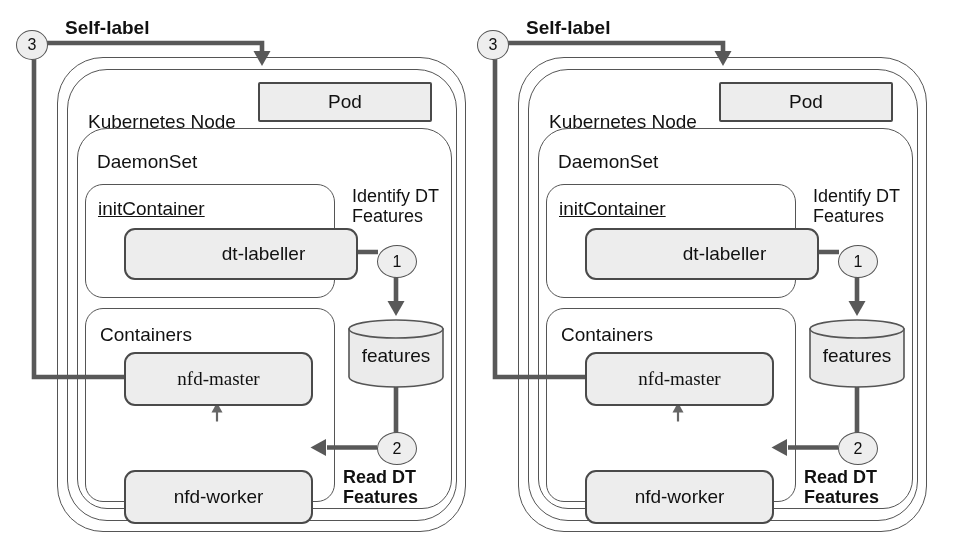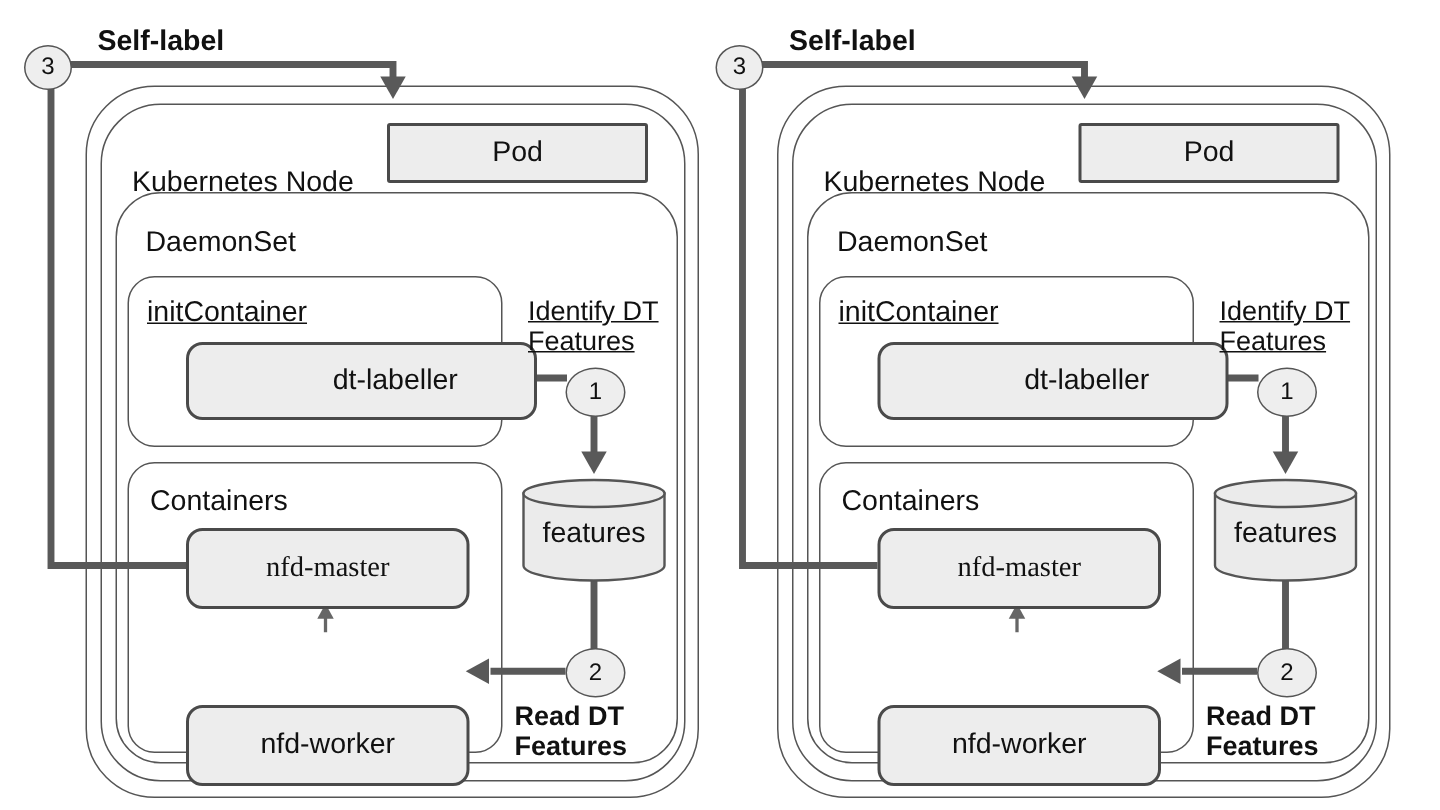--- a/index.html
+++ b/index.html
@@ -19,21 +19,21 @@
   .box-dtl{left:124px;top:228px;width:185px;height:48px;padding-left:45px;}
   .box-master{left:124px;top:352px;width:185px;height:50px;font-family:Liberation Serif, serif;}
   .box-worker{left:124px;top:422px;width:185px;height:50px;margin-top:48px;}
   .seclabel{position:absolute;font-size:19px;white-space:nowrap;line-height:22px;}
   .lbl-kn{left:88px;top:95px;margin-top:16px;}
   .lbl-ds{left:97px;top:151px;}
   .lbl-ic{left:98px;top:198px;text-decoration:underline;}
   .lbl-cont{left:100px;top:324px;text-align:center;}
   .lbl-sl{left:65px;top:17px;font-weight:bold;}
   .ann{position:absolute;font-size:18px;line-height:20px;white-space:nowrap;}
-  .ann-identify{left:352px;top:197px;text-decoration:underline;}
+  .ann-identify{left:352px;top:186px;}
   .ann-read{left:343px;top:467px;font-weight:bold;}
   .lbl-features{position:absolute;left:352px;top:345px;width:88px;text-align:center;font-size:19px;}
   .circle{position:absolute;background:#eeeeee;border:1.6px solid #555;border-radius:50%;
     display:flex;align-items:center;justify-content:center;font-size:16px;}
   .c1{left:377px;top:245px;width:38px;height:31px;}
   .c2{left:377px;top:432px;width:38px;height:31px;}
   .c3{left:16px;top:30px;width:30px;height:28px;}
   .wires{position:absolute;left:0;top:0;pointer-events:none;}
   .wires path.thick{fill:none;stroke:#595959;stroke-width:4.6px;}
   .wires path.thin{fill:none;stroke:#666;stroke-width:2.2px;}

